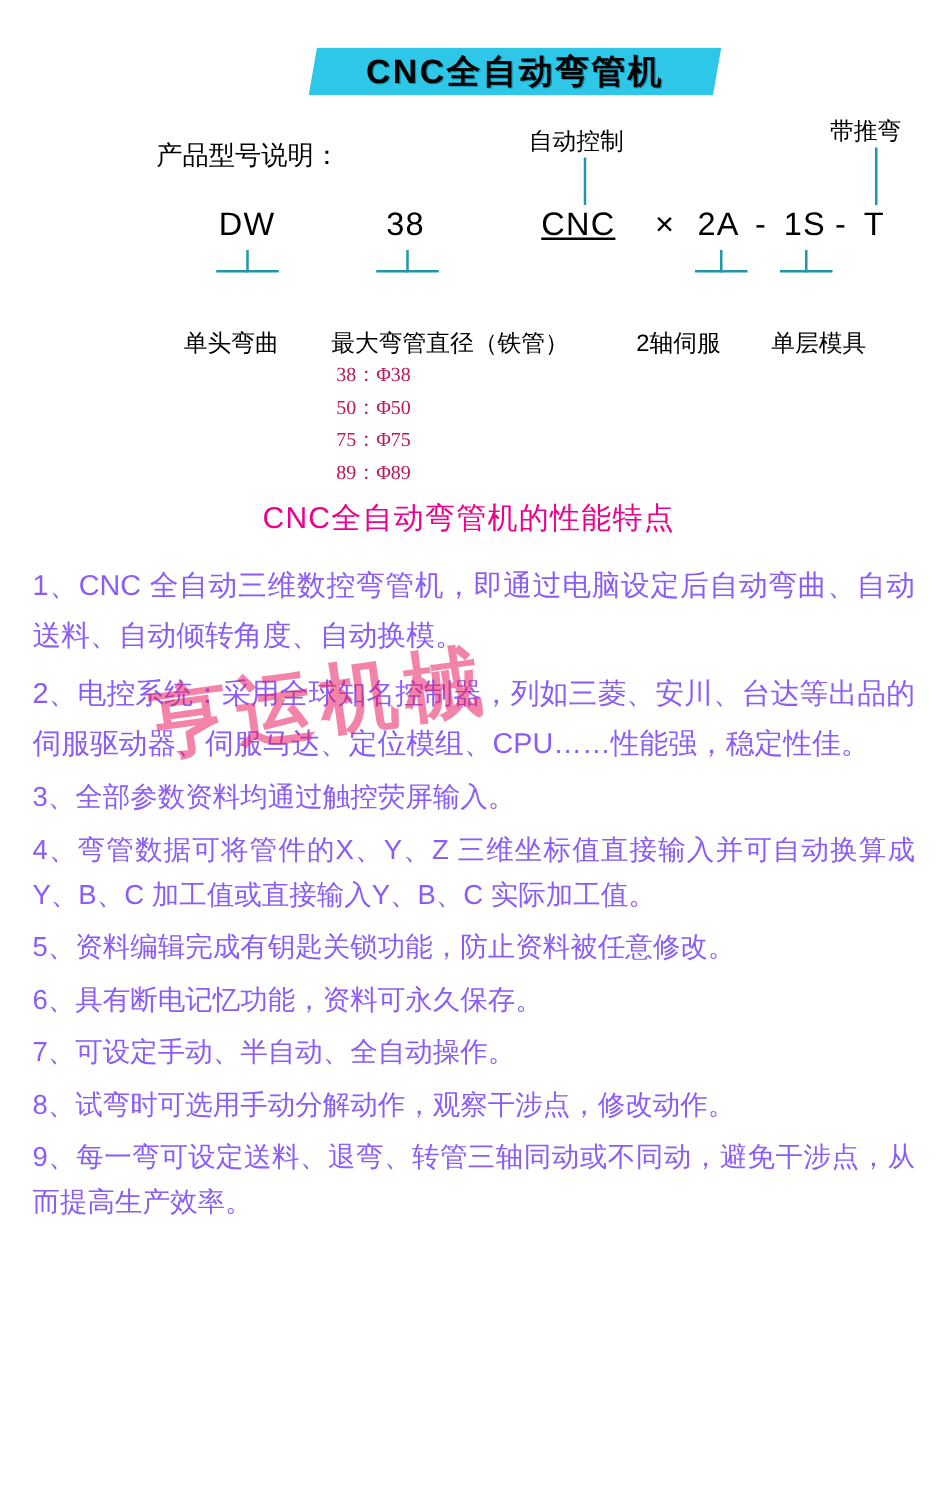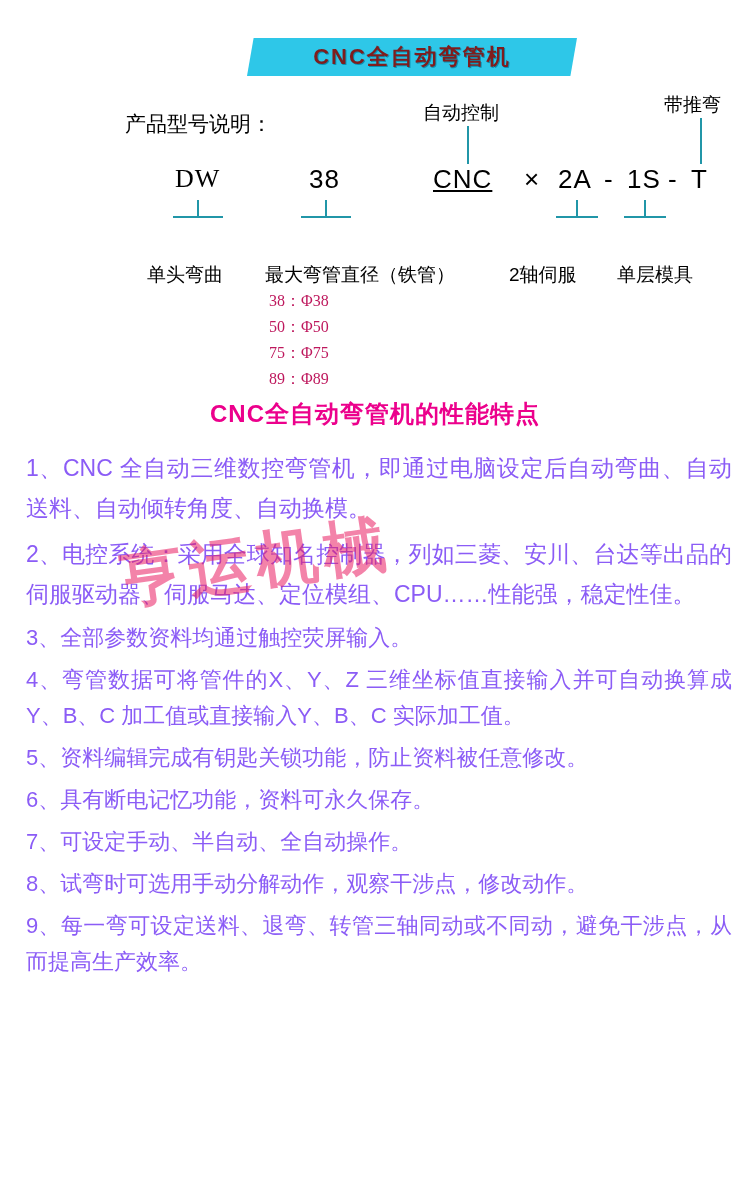--- a/index.html
+++ b/index.html
@@ -31,23 +31,23 @@
     width: 330px;
     height: 38px;
     background: #2ec7e8;
     
     clip-path: polygon(2% 0%, 100% 0%, 98% 100%, 0% 100%);
     display: flex;
     align-items: center;
     justify-content: center;
   }
   .banner-text {
-    color: #7f1d1d;
+    color: #000000;
     font-weight: bold;
-    font-size: 22px;
+    font-size: 27px;
     letter-spacing: 2px;
     text-shadow: 1px 1px 0 #0b8fb0;
   }
 
   
   .model-block {
     position: absolute;
     top: 84px;
     left: 0;
     width: 750px;
@@ -89,21 +89,21 @@
   }
 
   
   .section-title {
     position: absolute;
     top: 398px;
     left: 0;
     width: 750px;
     text-align: center;
     font-size: 24px;
-    font-weight: bold;
+    font-weight: normal;
     color: #ec008c;
     letter-spacing: 1px;
   }
 
   
   .body-list {
     position: absolute;
     top: 448px;
     left: 26px;
     width: 706px;
@@ -147,21 +147,21 @@
 <div class="model-block">
 
   <span class="lbl" style="left:88px; top:26px; font-size:21px;">产品型号说明：</span>
 
   <span class="lbl" style="left:386px; top:16px;">自动控制</span>
   <span class="lbl" style="left:627px; top:8px;">带推弯</span>
 
   <div class="vline" style="left:430px; top:42px; height:38px;"></div>
   <div class="vline" style="left:663px; top:34px; height:46px;"></div>
 
-  <span class="code" style="left:138px; top:80px;font-family:Liberation Serif, serif;">DW</span>
+  <span class="code" style="left:138px; top:80px;">DW</span>
   <span class="code" style="left:272px; top:80px;">38</span>
   <span class="code" style="left:396px; top:80px;text-decoration:underline;">CNC</span>
   <span class="code" style="left:487px; top:80px;">×</span>
   <span class="code" style="left:521px; top:80px;">2A</span>
   <span class="code" style="left:567px; top:80px;">-</span>
   <span class="code" style="left:590px; top:80px;">1S</span>
   <span class="code" style="left:631px; top:80px;">-</span>
   <span class="code" style="left:654px; top:80px;">T</span>
 
   <div class="vline" style="left:160px; top:116px; height:18px;"></div>

